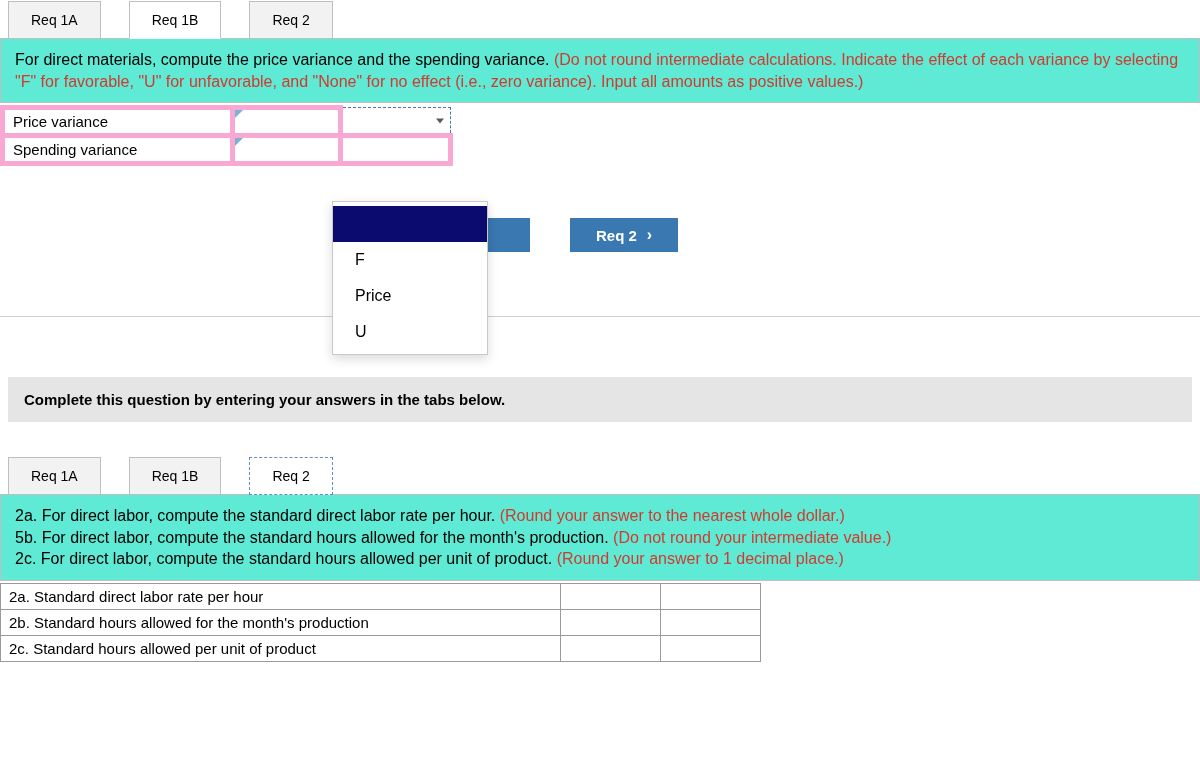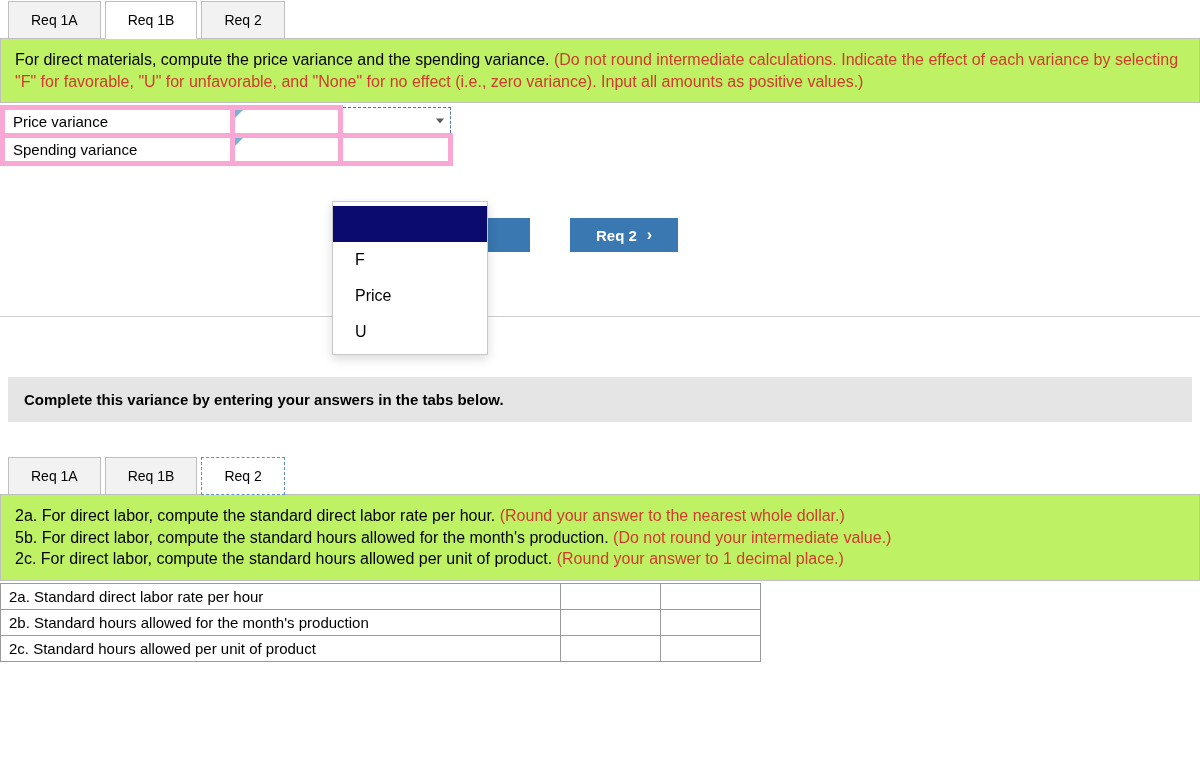--- a/index.html
+++ b/index.html
@@ -11,39 +11,40 @@
     background: #ffffff;
     color: #000;
     width: 1200px;
   }
   .section1 { margin-bottom: 60px; }
   .tabs {
     display: flex;
     padding-left: 8px;
     position: relative;
     top: 1px;
+    gap: 24px;
   }
   .tab {
     border: 1px solid #bfbfbf;
     background: #f2f2f2;
     padding: 10px 22px;
     font-size: 14px;
     margin-right: 4px;
     cursor: pointer;
   }
   .tab.active {
     background: #ffffff;
     border-bottom: 1px solid #ffffff;
   }
   .tab.dashed {
     border: 1px dashed #5f8fbf;
     background: #ffffff;
   }
   .prompt {
-    background: #bef264;
+    background: #5eead4;
     border: 1px solid #bfbfbf;
     padding: 10px 14px;
     font-family: Verdana, sans-serif;
     font-size: 16px;
     line-height: 1.35;
   }
   .prompt .black { color: #000; }
   .prompt .red { color: #d13a2f; }
   .answer-table {
     border-collapse: collapse;
@@ -215,21 +216,21 @@
       <span>Req 2</span>
       <span class="chev">›</span>
     </div>
   </div>
 
   <div class="divider"></div>
 </div>
 
 <div class="section2">
 
-  <div class="complete-banner">Complete this variance by entering your answers in the tabs below.</div>
+  <div class="complete-banner">Complete this question by entering your answers in the tabs below.</div>
 
   <div class="tabs">
     <div class="tab">Req 1A</div>
     <div class="tab">Req 1B</div>
     <div class="tab dashed">Req 2</div>
   </div>
 
   <div class="prompt">
     <div>
       <span class="black">2a. For direct labor, compute the standard direct labor rate per hour. </span><span class="red">(Round your answer to the nearest whole dollar.)</span>

